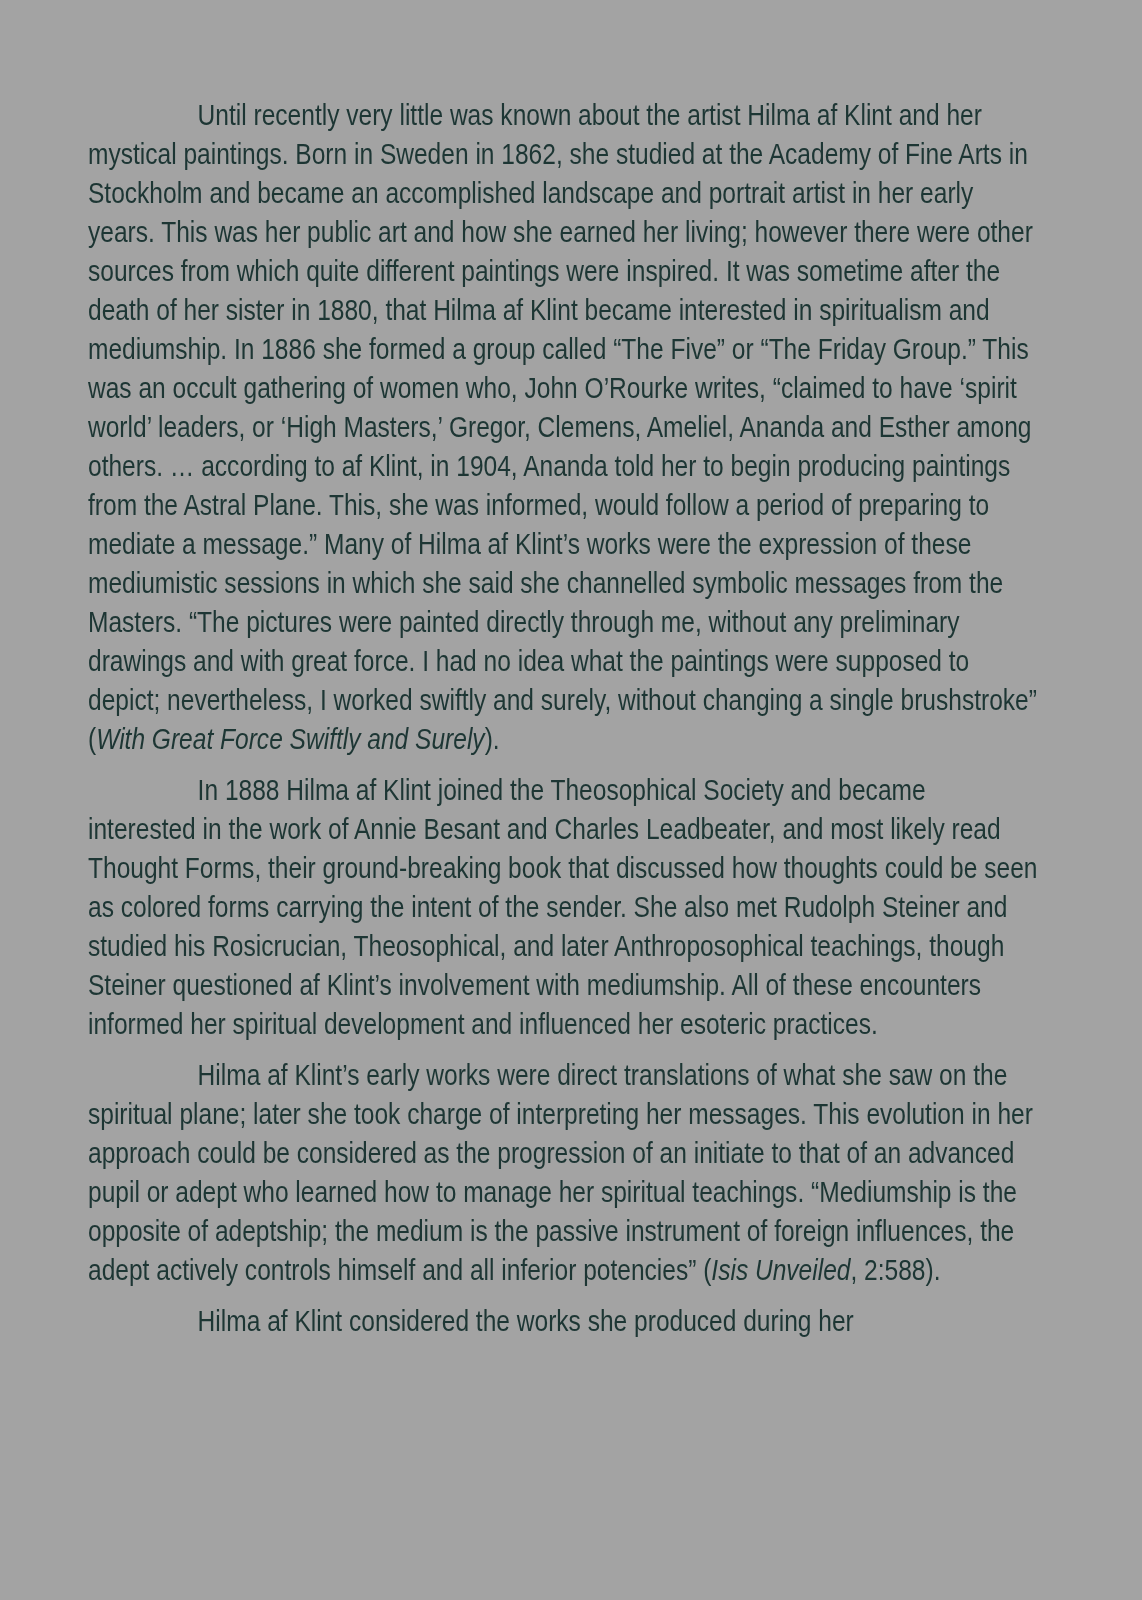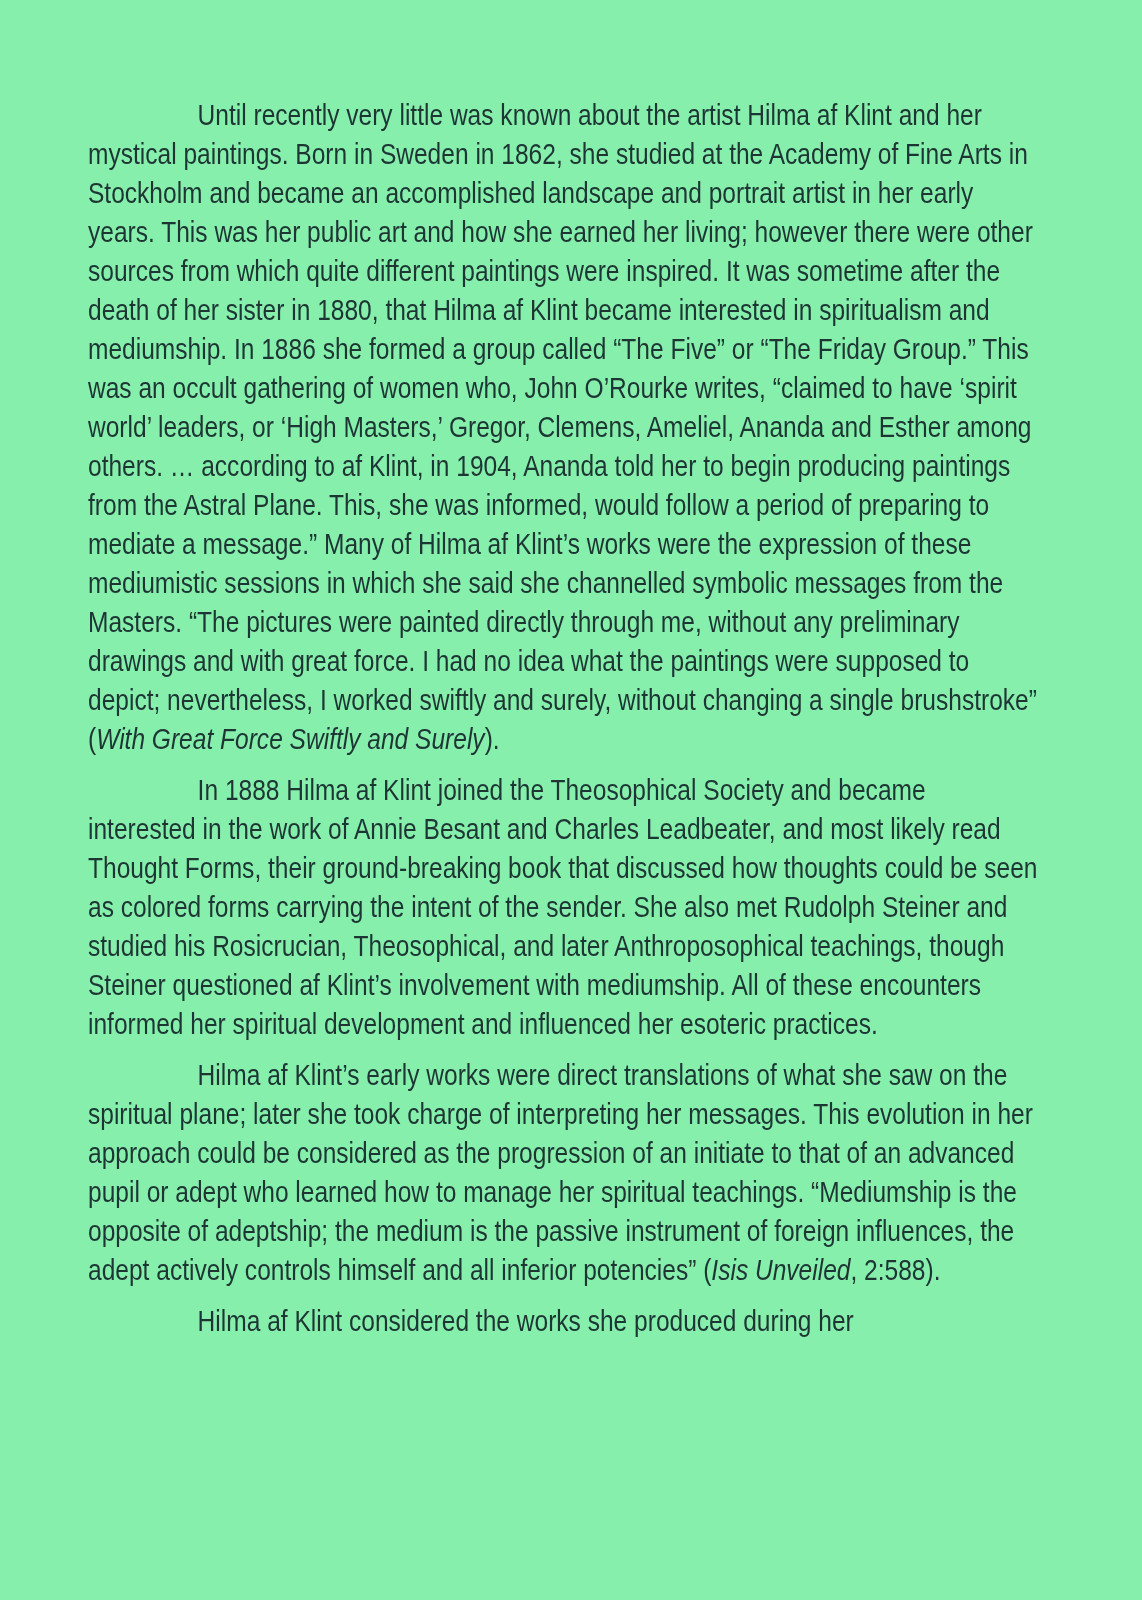--- a/index.html
+++ b/index.html
@@ -9,21 +9,21 @@
   body {
     width: 1142px;
     height: 1600px;
     overflow: hidden;
     background: #ffffff;
   }
   .page {
     position: relative;
     width: 1142px;
     height: 1600px;
-    background: #86efac;
+    background: #a3a3a3;
   }
   
   .doc {
     position: absolute;
     left: 88px;
     top: 95px;
     width: 1164px;
     transform: scaleX(0.818);
     transform-origin: 0 0;
     font-family: "Liberation Sans", sans-serif;

